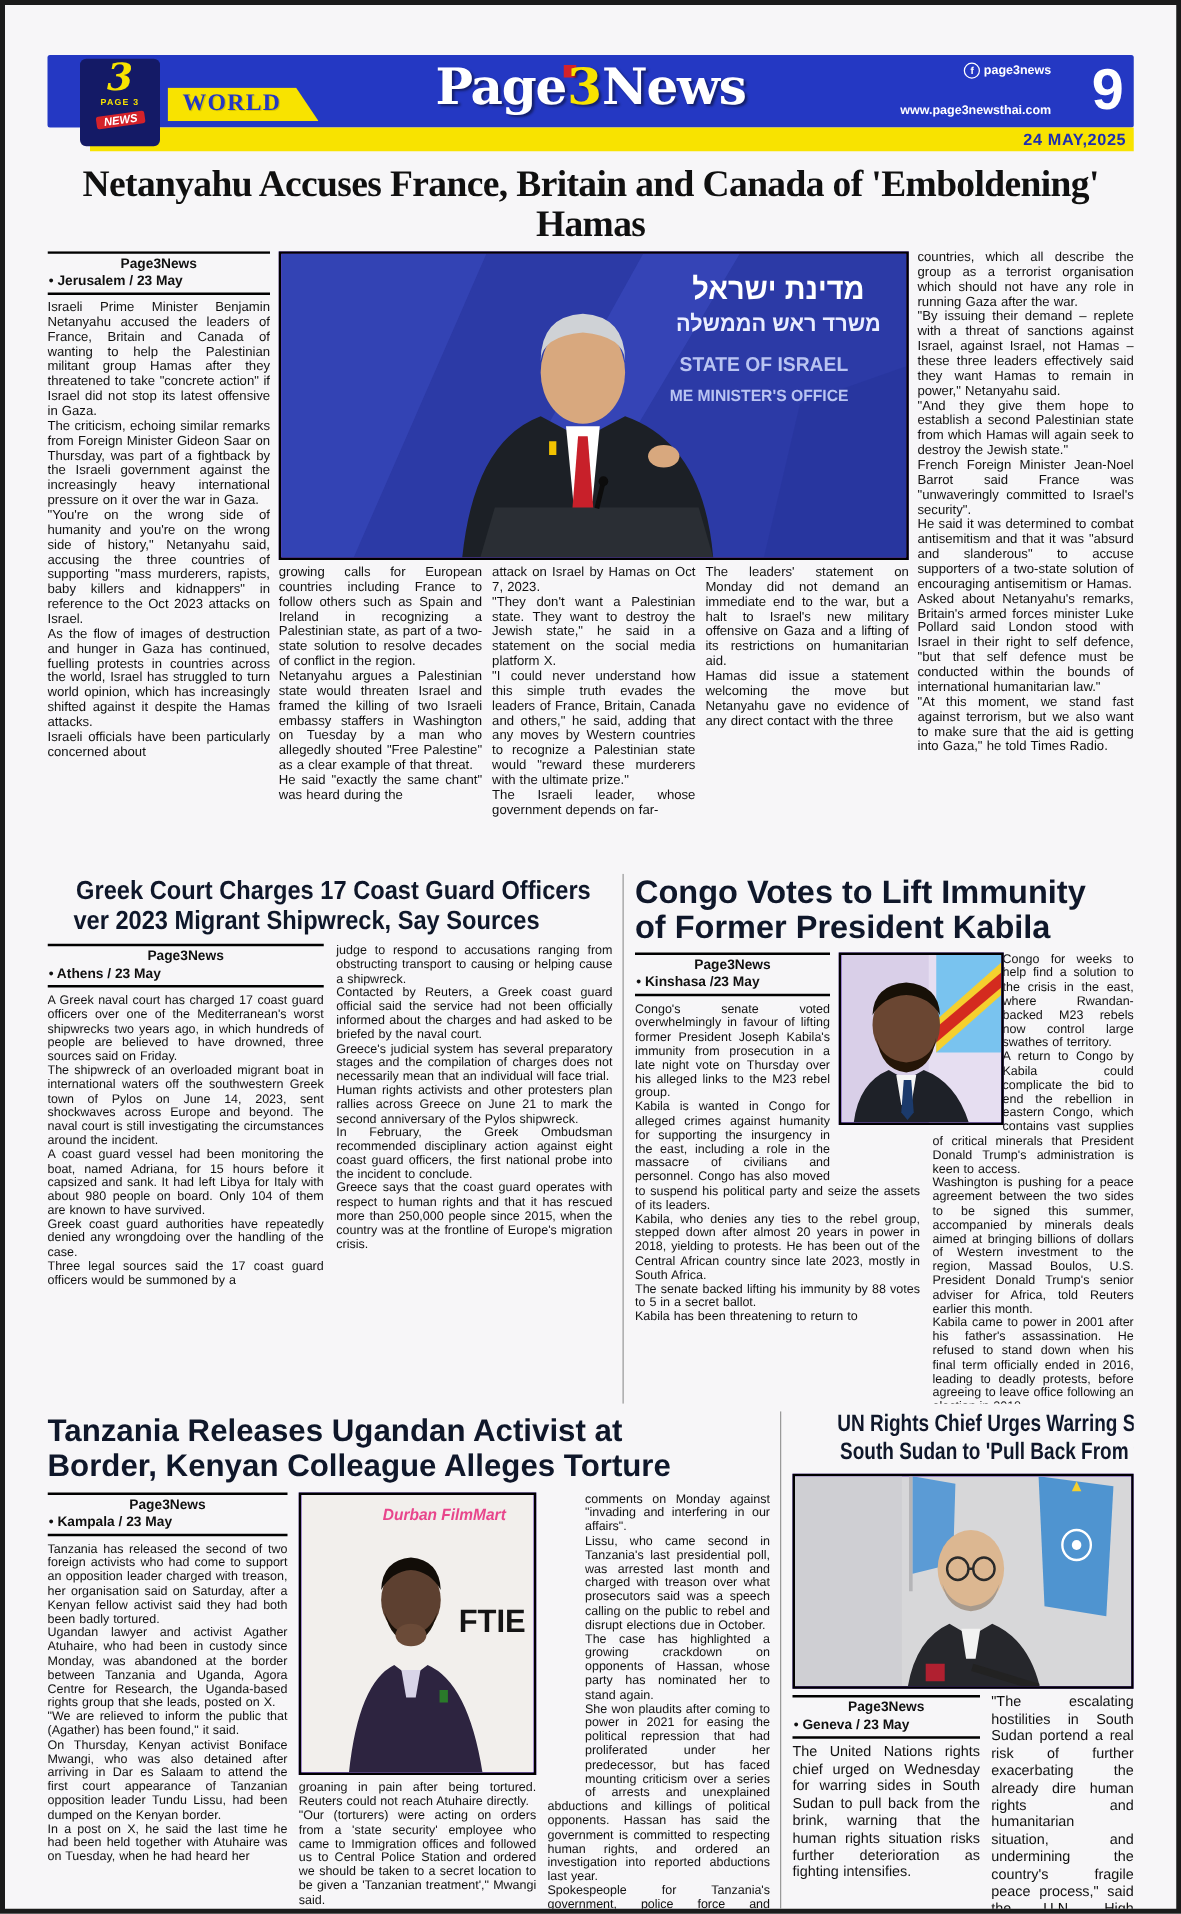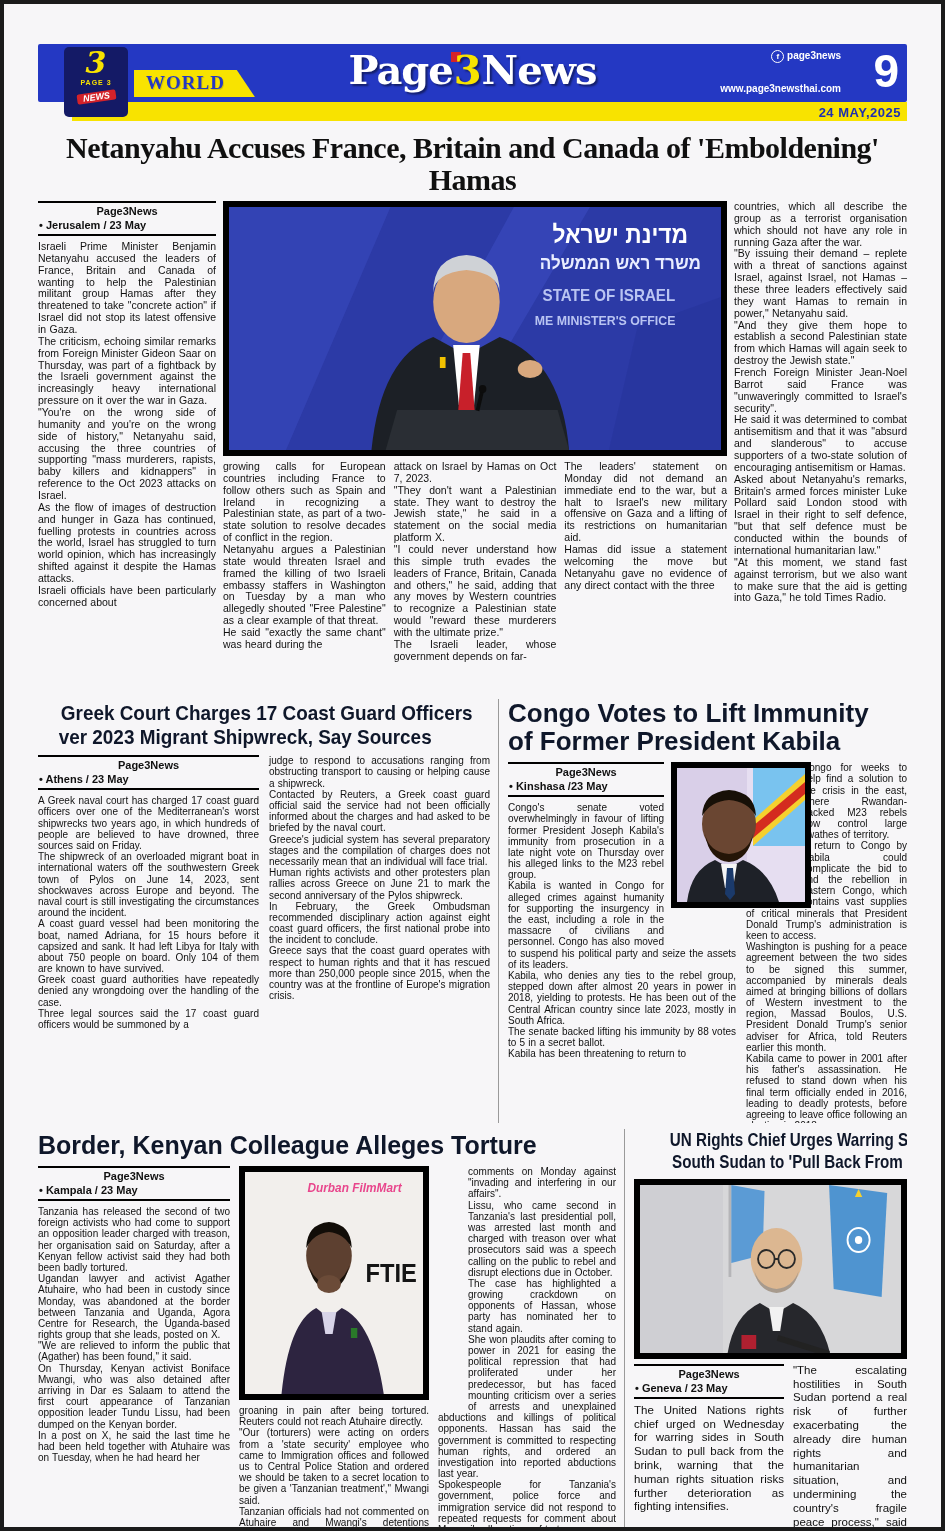--- a/index.html
+++ b/index.html
@@ -44,21 +44,21 @@
   .cond80{display:inline-block;transform:scaleX(.8);transform-origin:center;white-space:nowrap;}
   
   .byline{border-top:2px solid #000;border-bottom:2px solid #000;padding:2px 0 3px;margin-bottom:5px;}
   .by-src{font-weight:bold;font-size:11px;text-align:center;}
   .by-dl{font-weight:bold;font-size:11px;margin-top:2px;padding-left:1px;}
   
   .col p{margin:0;text-align:justify;font-size:10.5px;line-height:1.13;word-spacing:.4px;}
   .small p{font-size:10px;line-height:1.12;}
   .big p{font-size:11.5px;line-height:1.2;}
   
-  figure{margin:0;border:6px solid #000000;background:#8b5cf6;overflow:hidden;}
+  figure{margin:0;border:2px solid #000000;background:#8b5cf6;overflow:hidden;}
   figure svg{display:block;width:100%;height:100%;}
   
   .net{display:flex;gap:7px;height:496px;overflow:hidden;margin:0 4px;}
   .n-col1{width:178px;flex:none;}
   .n-mid{flex:1;min-width:0;}
   .n-photo{height:243px;margin-bottom:5px;}
   .n-3cols{display:flex;gap:8px;}
   .n-3cols .col{flex:1;min-width:0;}
   .n-col5{width:173px;flex:none;}
   
@@ -195,21 +195,21 @@
         <span class="hl-line"><span class="cond">ver 2023 Migrant Shipwreck, Say Sources</span></span>
       </h2>
       <div class="g-cols">
         <div class="col">
           <div class="byline">
             <div class="by-src">Page3News</div>
             <div class="by-dl">• Athens  / 23  May</div>
           </div>
           <p>A Greek naval court has charged 17 coast guard officers over one of the Mediterranean's worst shipwrecks two years ago, in which hundreds of people are believed to have drowned, three sources said on Friday.</p>
           <p>The shipwreck of an overloaded migrant boat in international waters off the southwestern Greek town of Pylos on June 14, 2023, sent shockwaves across Europe and beyond. The naval court is still investigating the circumstances around the incident.</p>
-          <p>A coast guard vessel had been monitoring the boat, named Adriana, for 15 hours before it capsized and sank. It had left Libya for Italy with about 750 people on board. Only 104 of them are known to have survived.</p>
+          <p>A coast guard vessel had been monitoring the boat, named Adriana, for 15 hours before it capsized and sank. It had left Libya for Italy with about 980 people on board. Only 104 of them are known to have survived.</p>
           <p>Greek coast guard authorities have repeatedly denied any wrongdoing over the handling of the case.</p>
           <p>Three legal sources said the 17 coast guard officers would be summoned by a</p>
         </div>
         <div class="col">
           <p>judge to respond to accusations ranging from obstructing transport to causing or helping cause a shipwreck.</p>
           <p>Contacted by Reuters, a Greek coast guard official said the service had not been officially informed about the charges and had asked to be briefed by the naval court.</p>
           <p>Greece's judicial system has several preparatory stages and the compilation of charges does not necessarily mean that an individual will face trial.</p>
           <p>Human rights activists and other protesters plan rallies across Greece on June 21 to mark the second anniversary of the Pylos shipwreck.</p>
           <p>In February, the Greek Ombudsman recommended disciplinary action against eight coast guard officers, the first national probe into the incident to conclude.</p>
           <p>Greece says that the coast guard operates with respect to human rights and that it has rescued more than 250,000 people since 2015, when the country was at the frontline of Europe's migration crisis.</p>
@@ -258,20 +258,21 @@
           <p>Kabila came to power in 2001 after his father's assassination. He refused to stand down when his final term officially ended in 2016, leading to deadly protests, before agreeing to leave office following an election in 2018.</p>
         </div>
       </div>
     </div>
   </section>
 
   <section class="sec3">
 
     <div class="tanz small">
       <h2>
+        <span class="hl-line">Tanzania Releases Ugandan Activist at</span>
         <span class="hl-line">Border, Kenyan Colleague Alleges Torture</span>
       </h2>
       <div class="t-cols">
         <div class="col t-col1">
           <div class="byline">
             <div class="by-src">Page3News</div>
             <div class="by-dl">•  Kampala  /  23  May</div>
           </div>
           <p>Tanzania has released the second of two foreign activists who had come to support an opposition leader charged with treason, her organisation said on Saturday, after a Kenyan fellow activist said they had both been badly tortured.</p>
           <p>Ugandan lawyer and activist Agather Atuhaire, who had been in custody since Monday, was abandoned at the border between Tanzania and Uganda, Agora Centre for Research, the Uganda-based rights group that she leads, posted on X.</p>

